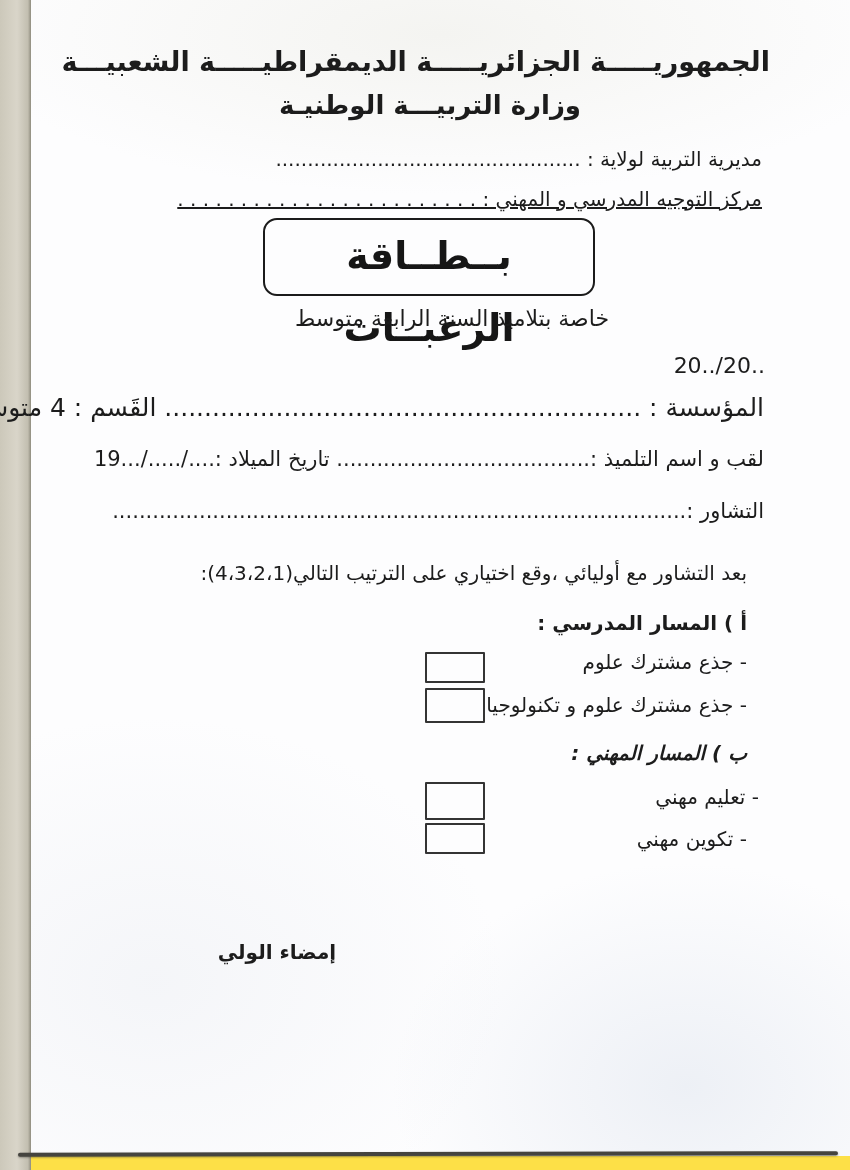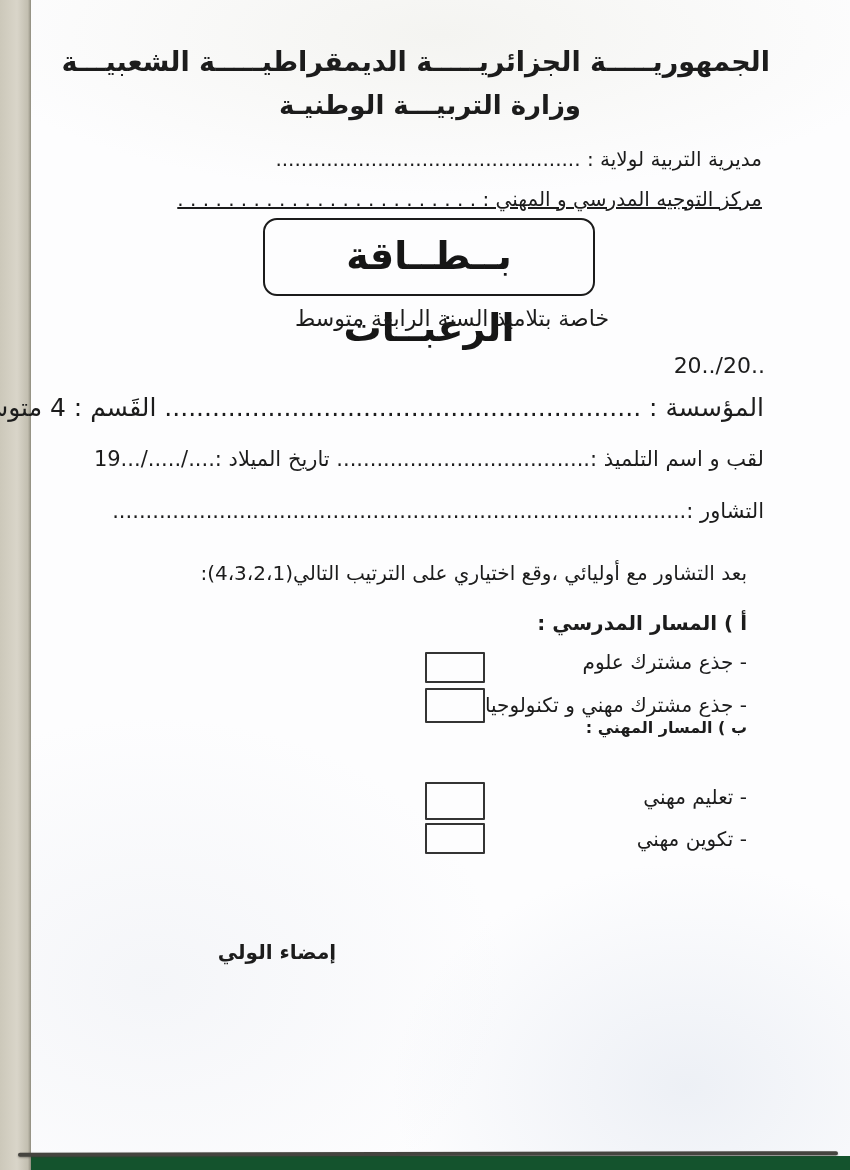--- a/index.html
+++ b/index.html
@@ -1,19 +1,19 @@
 <!DOCTYPE html>
 <html lang="ar"><head>
 <meta charset="utf-8">
 <style>
   * { margin:0; padding:0; box-sizing:border-box; }
   body { width:850px; height:1170px; font-family:"DejaVu Sans",sans-serif; }
   .scan-bg {
     position:relative; width:850px; height:1170px;
-    background:#14532d; overflow:hidden;
+    background:#fde047; overflow:hidden;
   }
   .edge-strip {
     position:absolute; left:0; top:0; width:31px; height:1170px;
     background:linear-gradient(90deg,#ccc8ba 0%,#d9d5c9 55%,#c2beb0 90%,#8f8c7e 100%);
   }
   .paper {
     position:absolute; left:31px; top:0; width:819px; height:1156px;
     background:
       radial-gradient(ellipse 420px 320px at 80% 94%, rgba(200,210,226,0.30), transparent 70%),
       radial-gradient(ellipse 500px 380px at 15% 85%, rgba(205,212,224,0.18), transparent 70%),
@@ -47,22 +47,22 @@
   }
   .aud  { top:306px; left:81px; width:680px; font-size:22px; }
   .year { top:353px; left:54px; width:680px; font-size:22px; direction:ltr;text-align:right; }
   .stu1 { top:393px; left:51px; width:682px; font-size:25px; }
   .stu2 { top:447px; left:51px; width:682px; font-size:21px; }
   .stu3 { top:499px; left:51px; width:682px; font-size:21px; }
   .stmt { top:561px; left:196px; width:520px; font-size:20px; }
   .secA { top:611px; left:300px; width:416px; font-size:20px; }
   .optA1{ top:650px; left:300px; width:416px; font-size:20px; }
   .optA2{ top:693px; left:300px; width:416px; font-size:20px; }
-  .secB { top:718px; left:300px; width:416px; font-size:16px; }
-  .optB1{ top:785px; left:300px; width:416px; font-size:20px; }
+  .secB { top:741px; left:300px; width:416px; font-size:20px;font-style:italic; }
+  .optB1{ top:785px; left:312px; width:416px; font-size:20px; }
   .optB2{ top:827px; left:300px; width:416px; font-size:20px; }
   .chk {
     position:absolute; width:60px; background:#fdfdfe;
     border:2px solid #343434; border-radius:1px;
   }
   .chk1 { left:394px; top:652px; height:31px; }
   .chk2 { left:394px; top:688px; height:35px; }
   .chk3 { left:394px; top:782px; height:38px; }
   .chk4 { left:394px; top:823px; height:31px; }
   .dateln { top:895px; left:54px;  width:260px; font-size:20px; }
@@ -91,21 +91,21 @@
 
     <div class="line stu1 right">المؤسسة : ............................................................ القَسم : 4 متوسط......</div>
     <div class="line stu2 right">لقب و اسم التلميذ :...................................... تاريخ الميلاد :..../...../...19</div>
     <div class="line stu3 right">التشاور :......................................................................................</div>
 
     <div class="line stmt right">بعد التشاور مع أوليائي ،وقع اختياري على الترتيب التالي(4،3،2،1):</div>
 
     <div class="line secA right bold">أ ) المسار المدرسي :</div>
     <div class="line optA1 right">- جذع مشترك علوم</div>
     <div class="chk chk1"></div>
-    <div class="line optA2 right">- جذع مشترك مهني و تكنولوجيا</div>
+    <div class="line optA2 right">- جذع مشترك علوم و تكنولوجيا</div>
     <div class="chk chk2"></div>
 
     <div class="line secB right bold">ب ) المسار المهني :</div>
     <div class="line optB1 right">- تعليم مهني</div>
     <div class="chk chk3"></div>
     <div class="line optB2 right">- تكوين مهني</div>
     <div class="chk chk4"></div>
 
     <div class="line sign center bold">إمضاء الولي</div>
 

